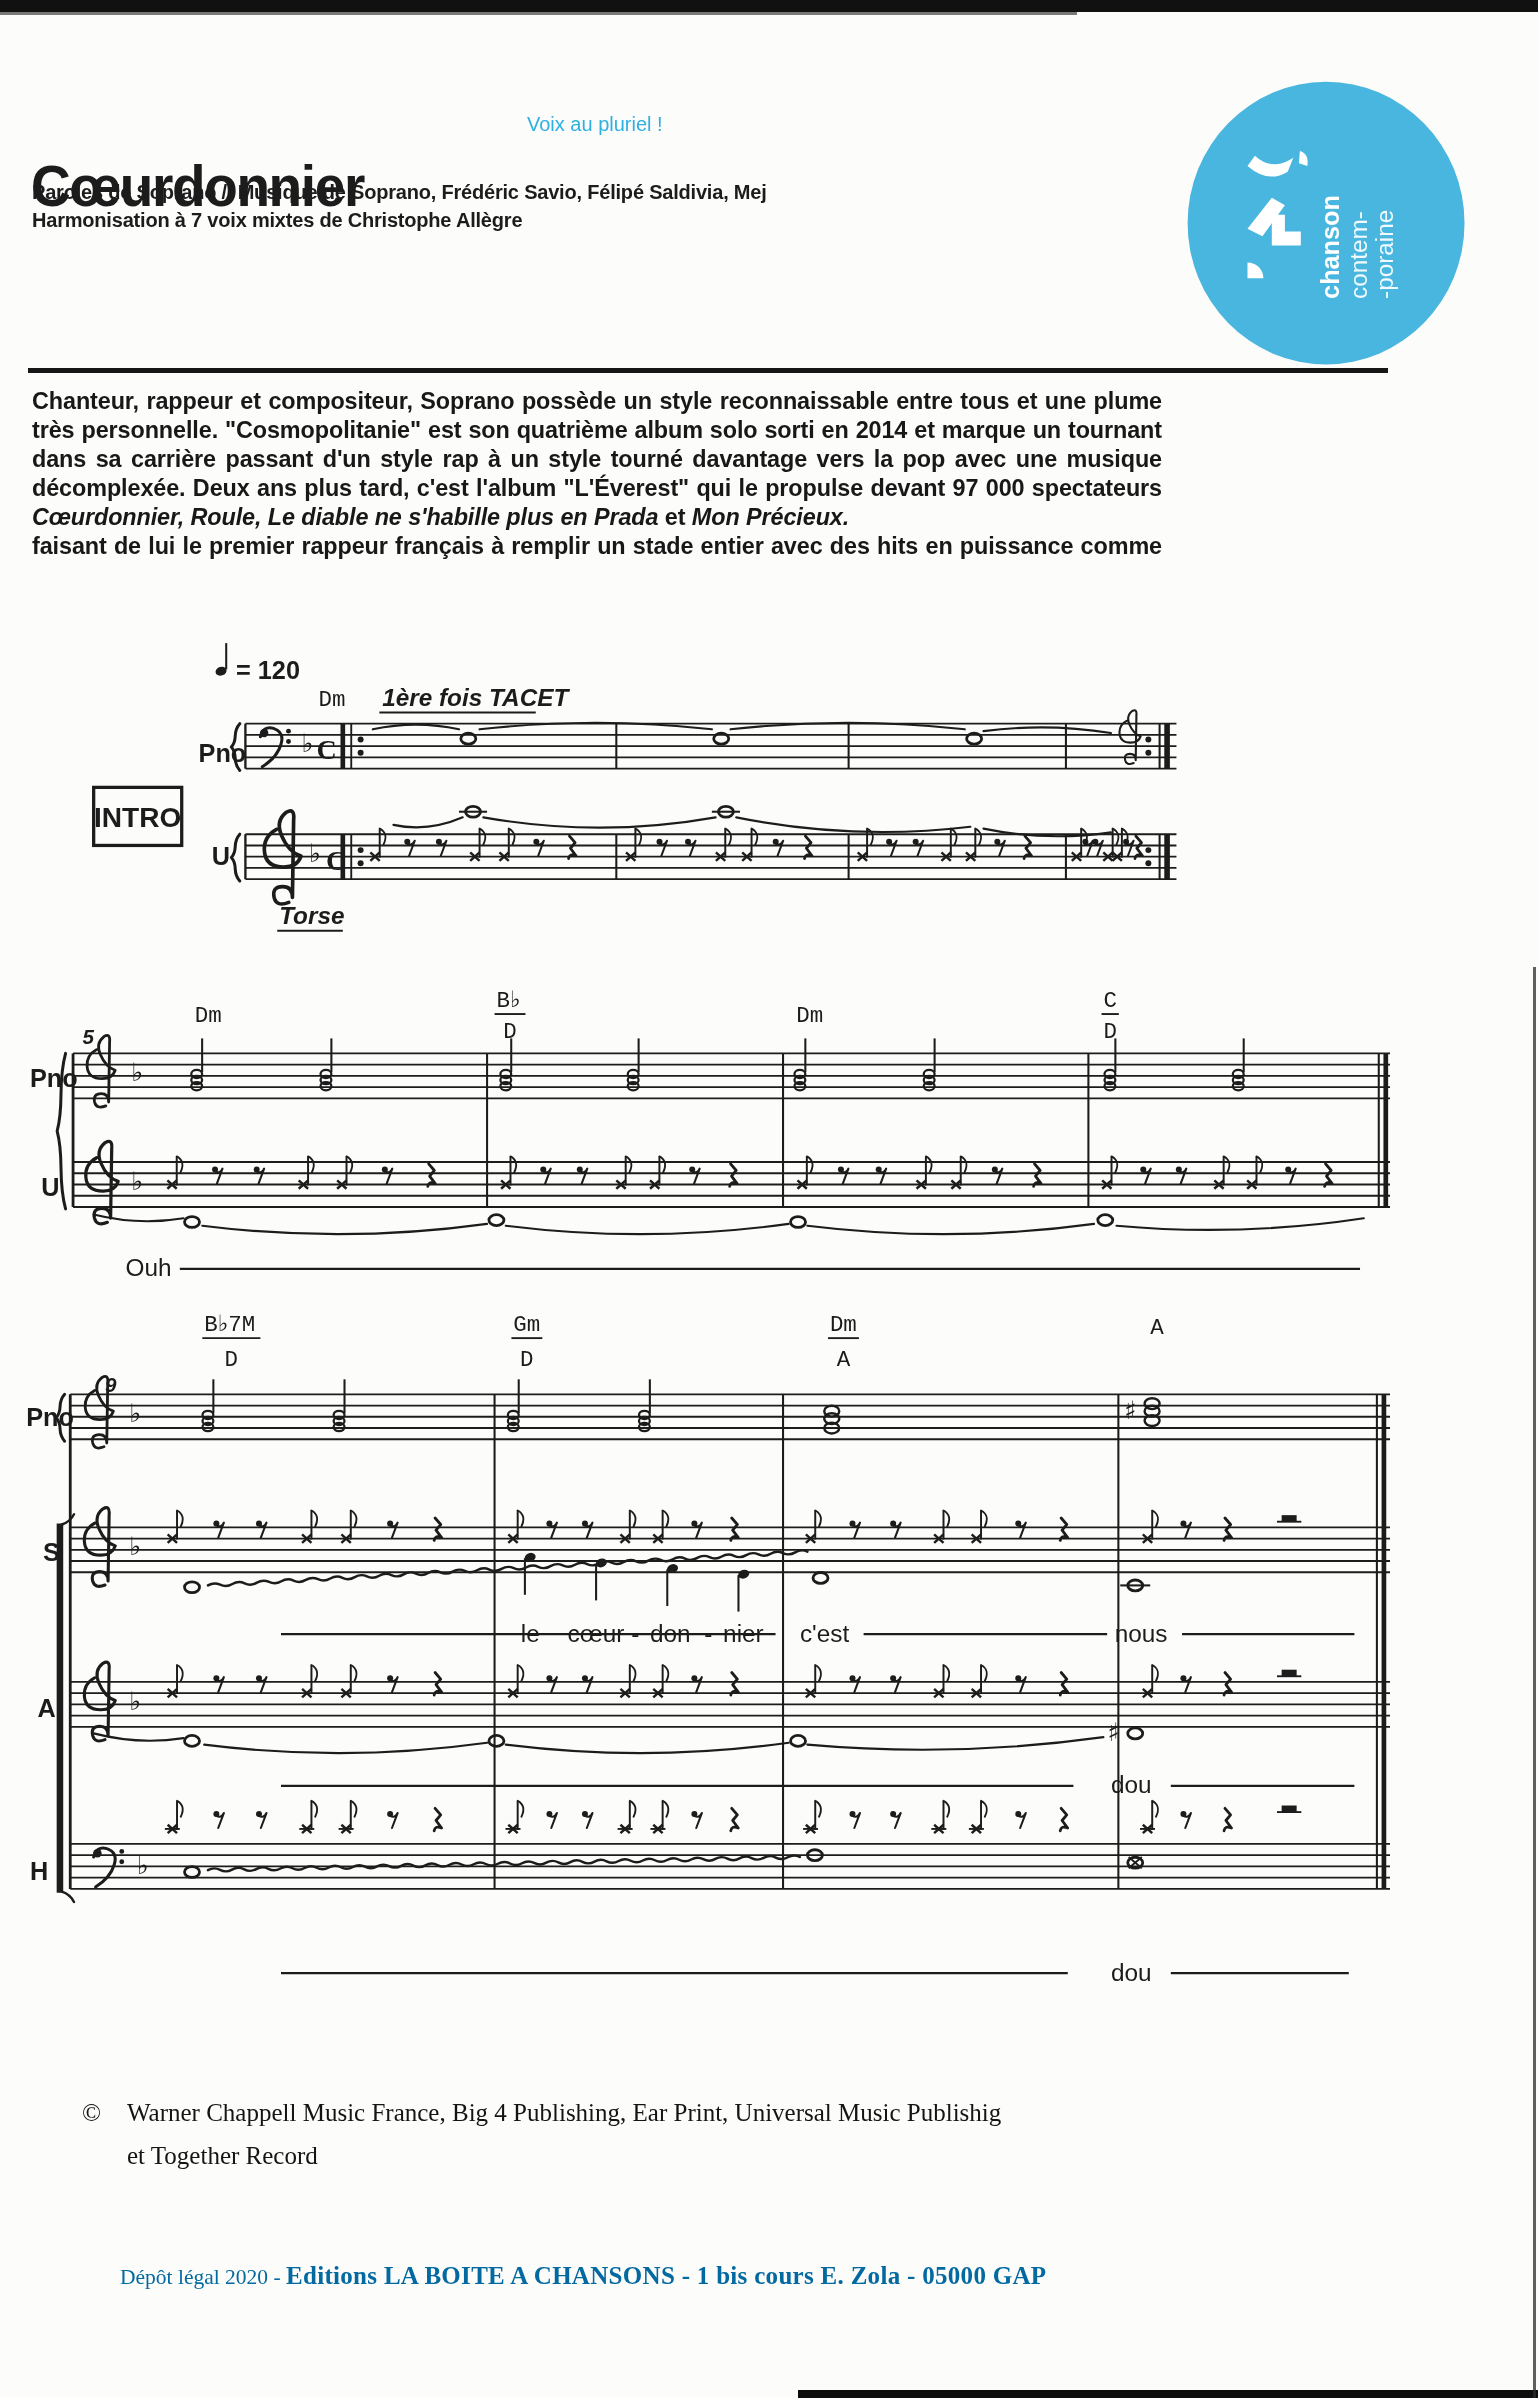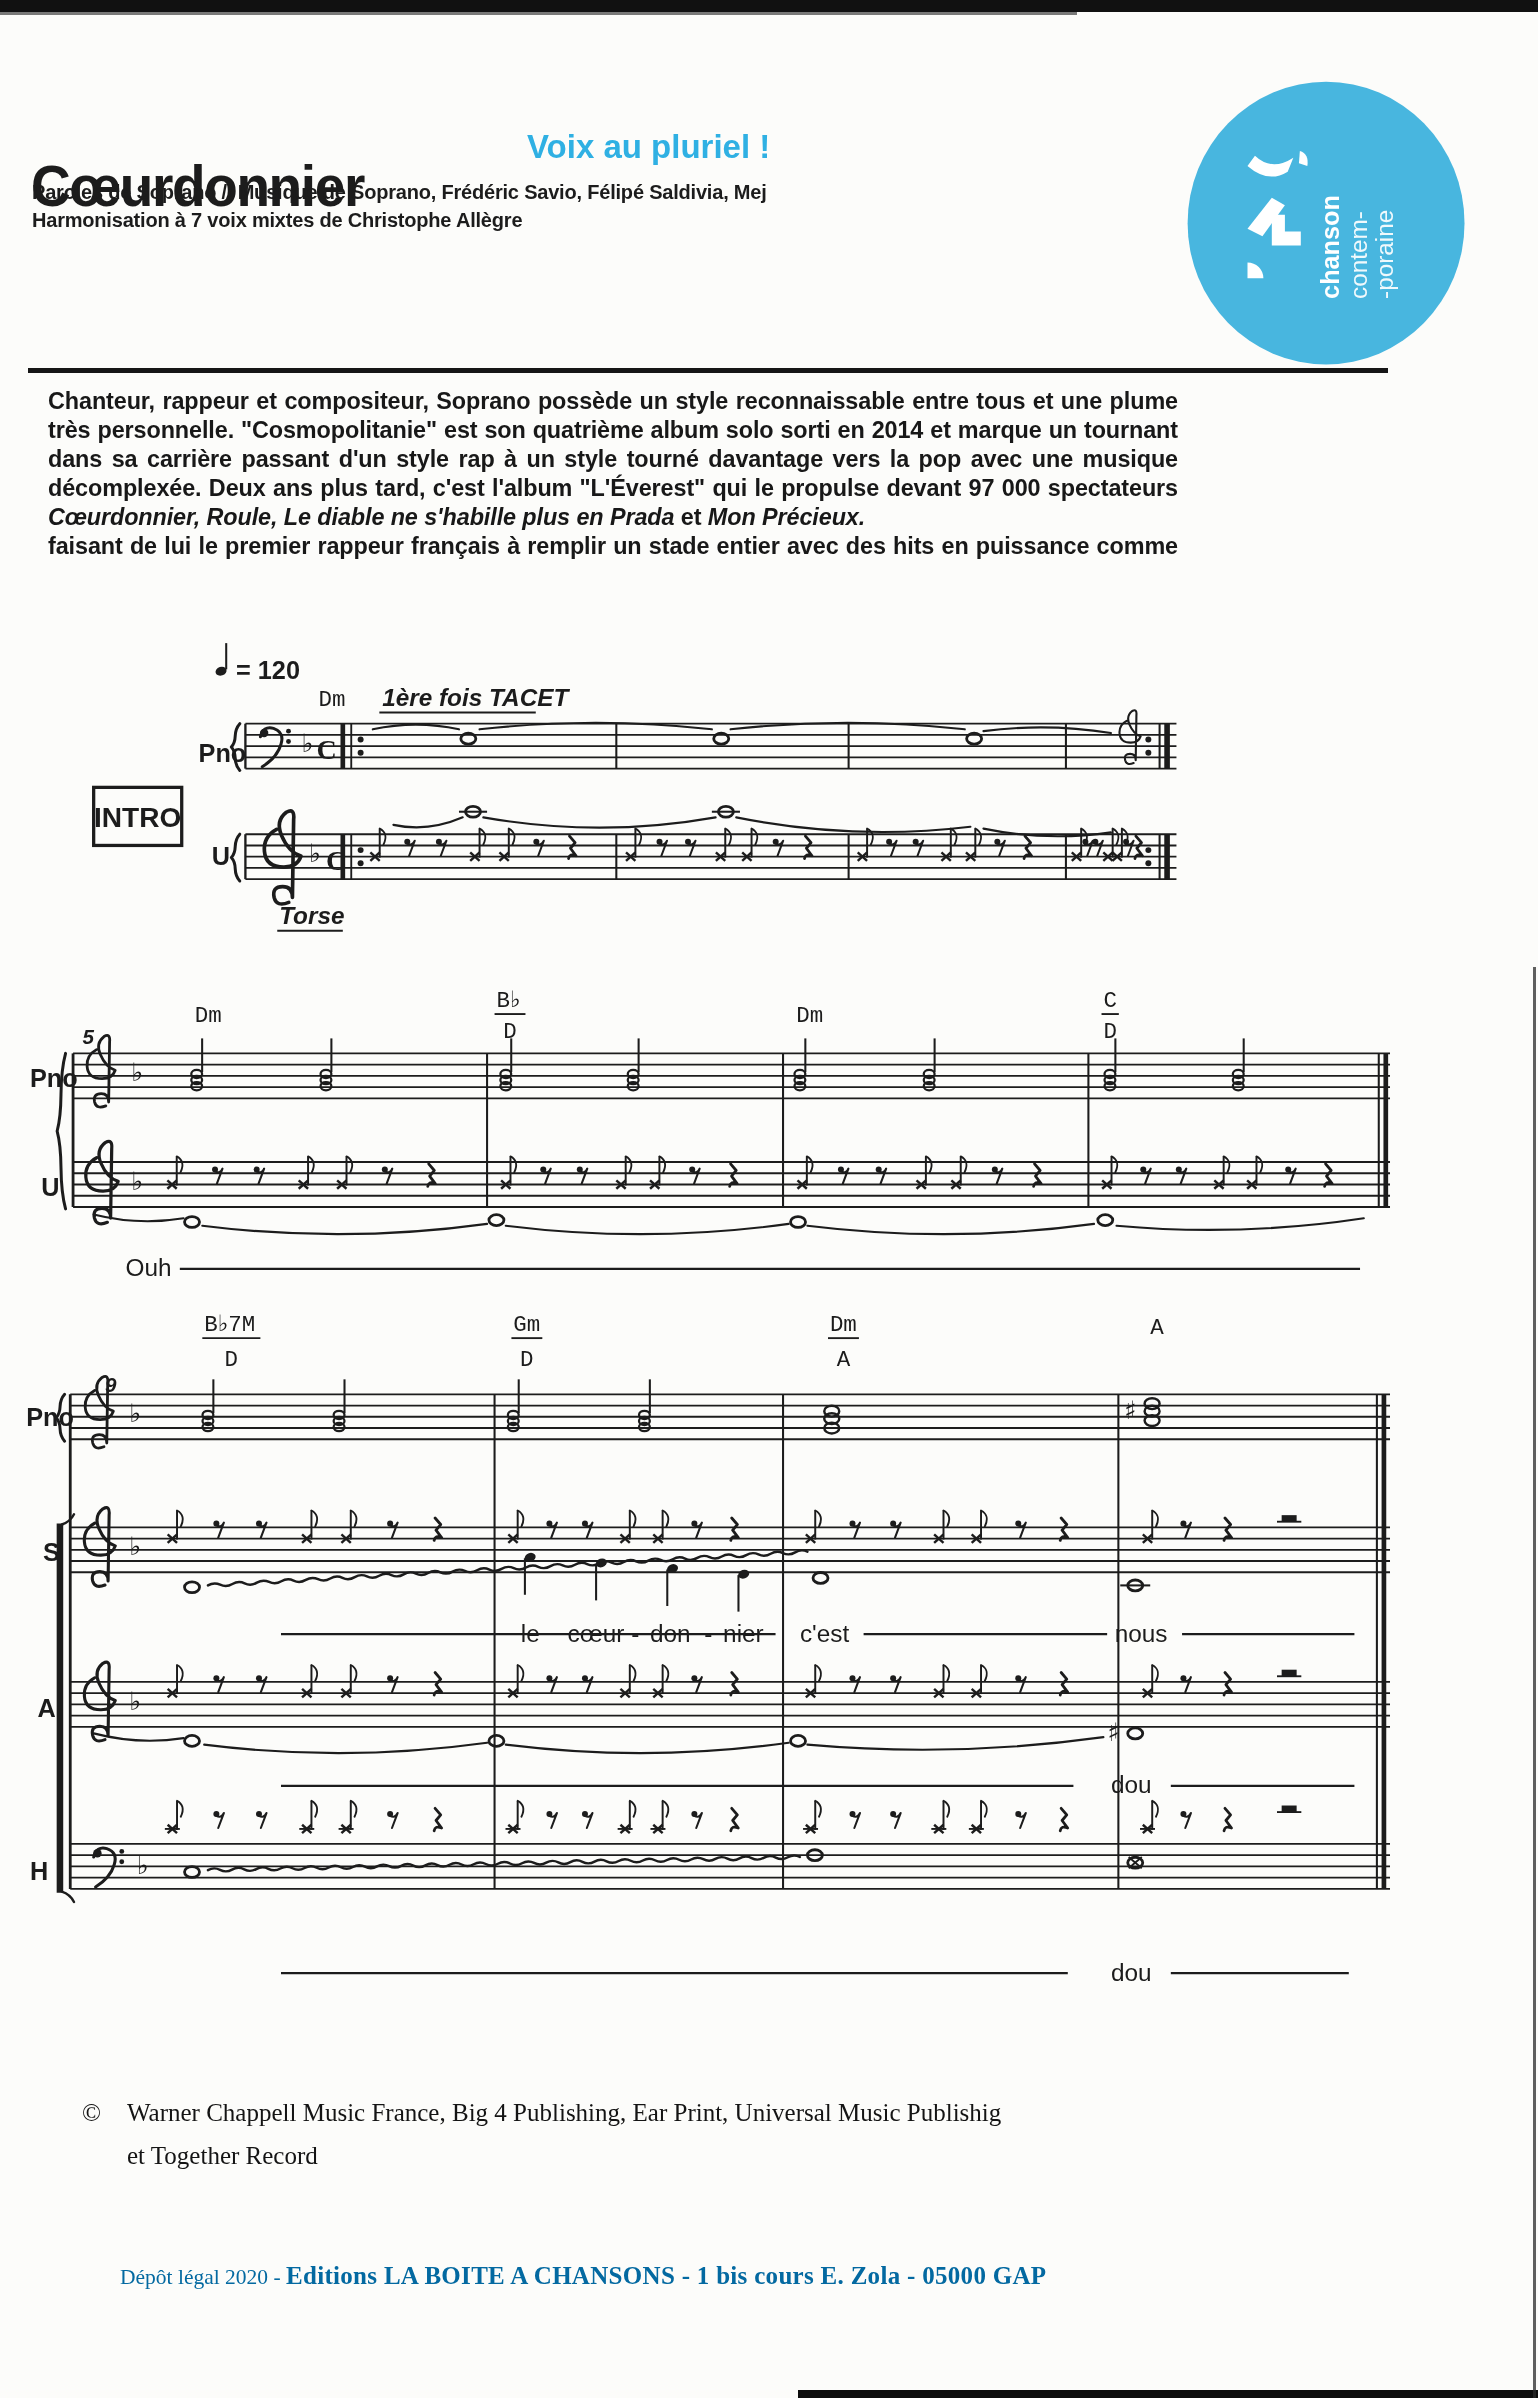--- a/index.html
+++ b/index.html
@@ -4,25 +4,25 @@
 <style>
   html,body{margin:0;padding:0;background:#e8e8e6;}
   .page{position:relative;width:1538px;height:2399px;background:#fcfcfa;overflow:hidden;
         font-family:"Liberation Sans",sans-serif;color:#1c1c1c;}
   .scan-bar-top{position:absolute;left:0;top:0;width:1538px;height:12px;background:#111;}
   .scan-bar-top:after{content:"";position:absolute;left:0;top:12px;width:70%;height:2.8px;background:#222;opacity:.6;}
   .scan-bar-bottom{position:absolute;left:798px;top:2390px;width:740px;height:8.4px;background:#0d0d0d;}
   .scan-edge-right{position:absolute;left:1533px;top:967px;width:2.8px;height:1432px;background:#2b2b2b;opacity:.75;}
   .title{position:absolute;left:31px;top:116px;font-size:55px;font-weight:800;letter-spacing:-1.4px;
          transform:scaleY(1.04);transform-origin:left top;}
-  .tagline{position:absolute;left:527px;top:128px;font-size:33px;font-weight:700;color:#2fb0e3;}
+  .tagline{position:absolute;left:527px;top:113px;font-size:20px;font-weight:400;color:#2fb0e3;}
   .credits{position:absolute;left:32px;top:178px;font-size:20px;font-weight:700;line-height:28px;letter-spacing:-0.2px;}
   .divider{position:absolute;left:28px;top:368px;width:1360px;height:4.7px;background:#161616;}
   .para{position:absolute;left:32px;top:387px;width:1130px;font-size:23.4px;font-weight:600;
-        line-height:29px;letter-spacing:-0.1px;color:#181818;margin-left:16px;}
+        line-height:29px;letter-spacing:-0.1px;color:#181818;}
   .para-line.just{text-align:justify;text-align-last:justify;}
   .para .it{font-style:italic;}
   .logo{position:absolute;left:1182px;top:79px;}
   .score{position:absolute;left:0;top:0;}
   svg text{fill:#1c1c1c;}
   .ch{font:24px "Liberation Mono","DejaVu Sans",monospace;}
   .lbl{font:600 27px "Liberation Sans",sans-serif;}
   .lyr{font:26px "Liberation Sans",sans-serif;}
   .tac{font:italic 700 26px "Liberation Sans",sans-serif;}
   .mnum{font:italic 700 22px "Liberation Sans",sans-serif;}

